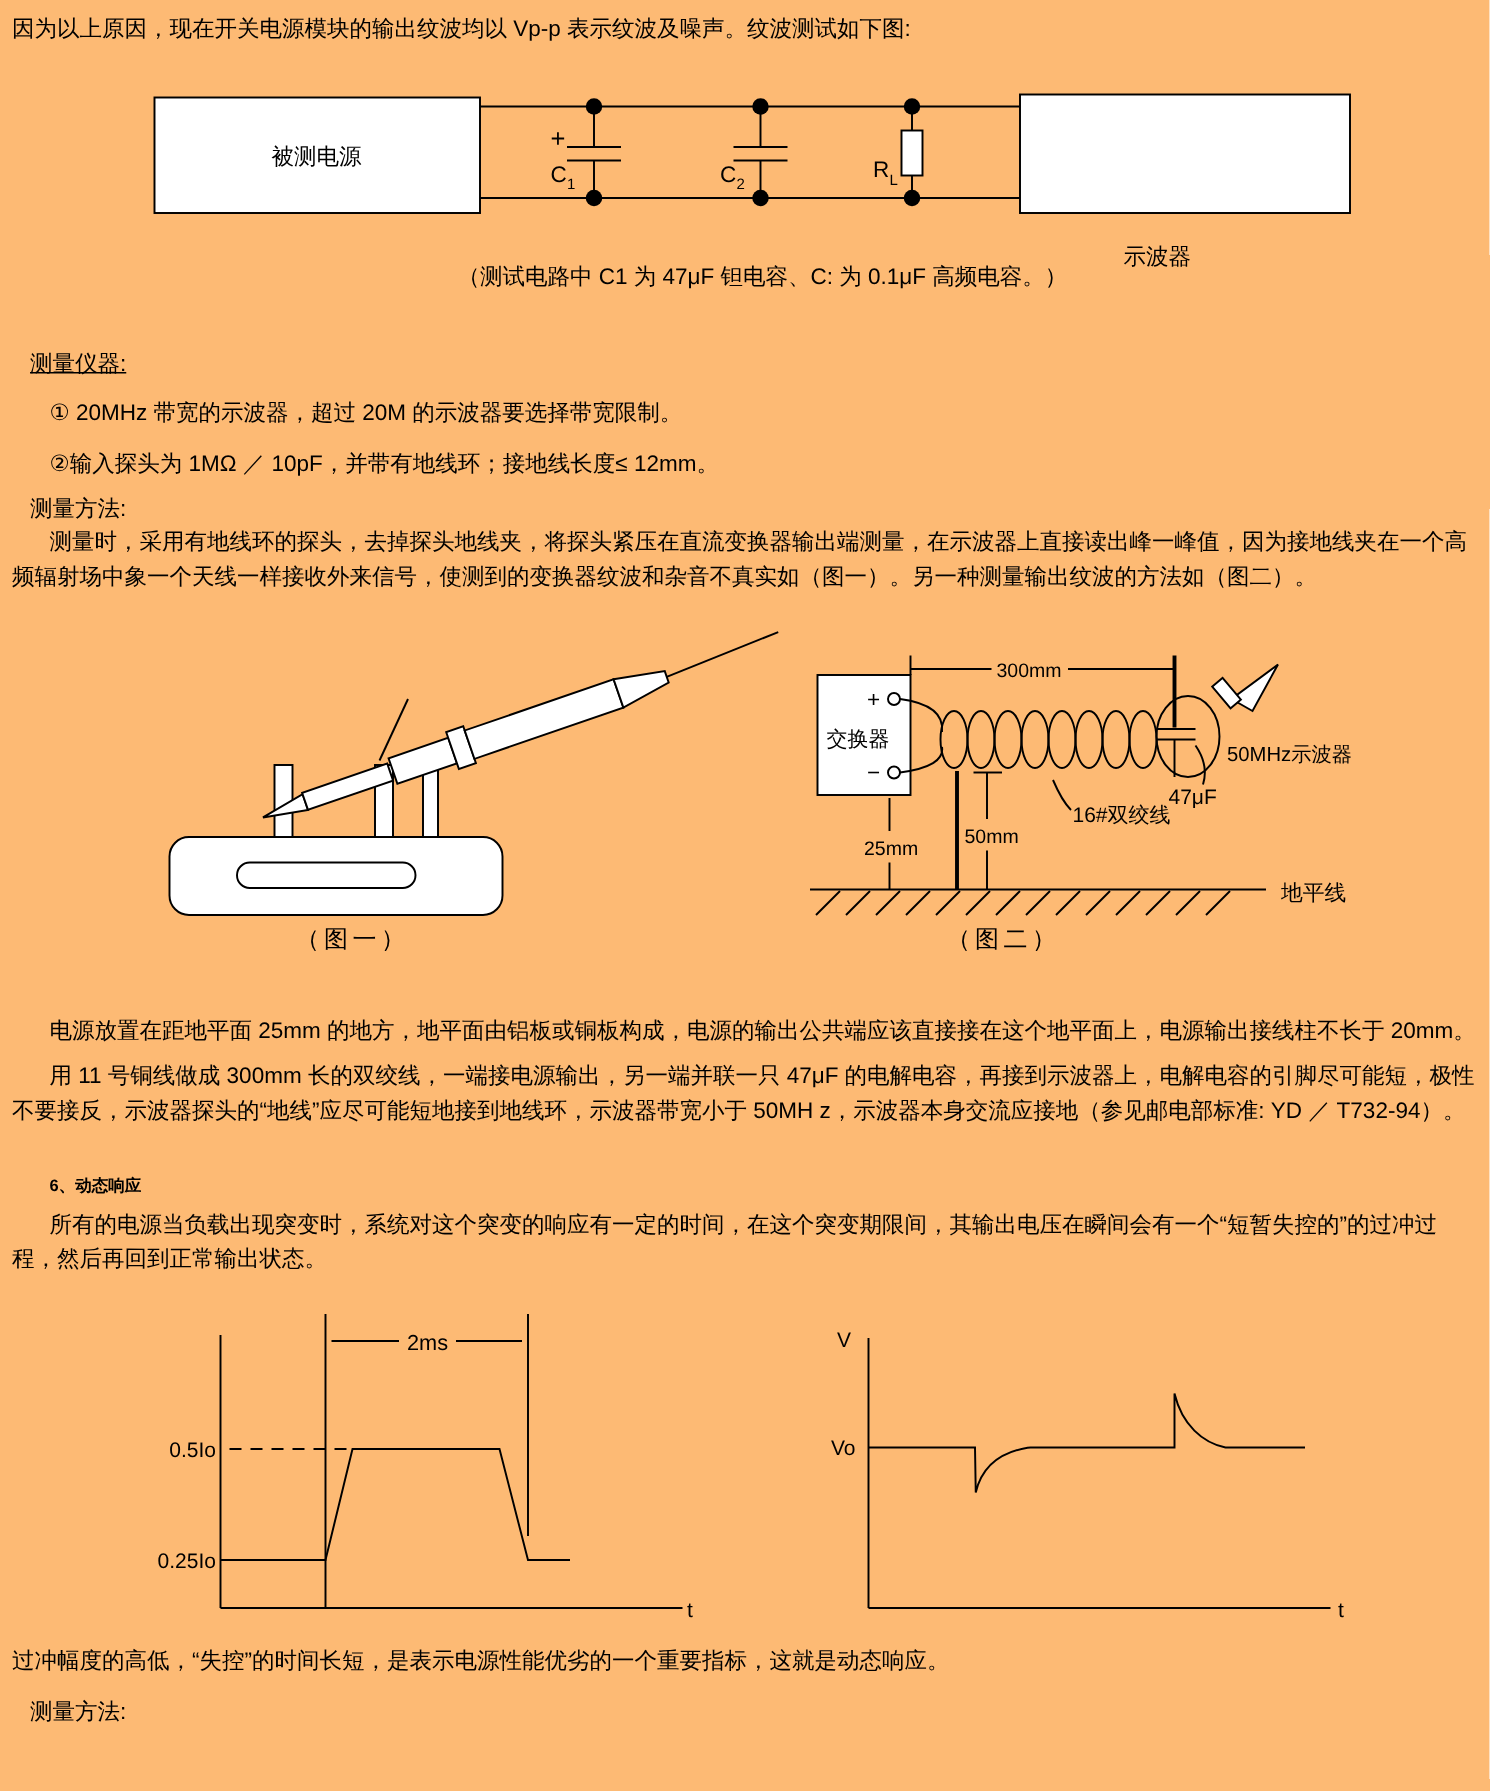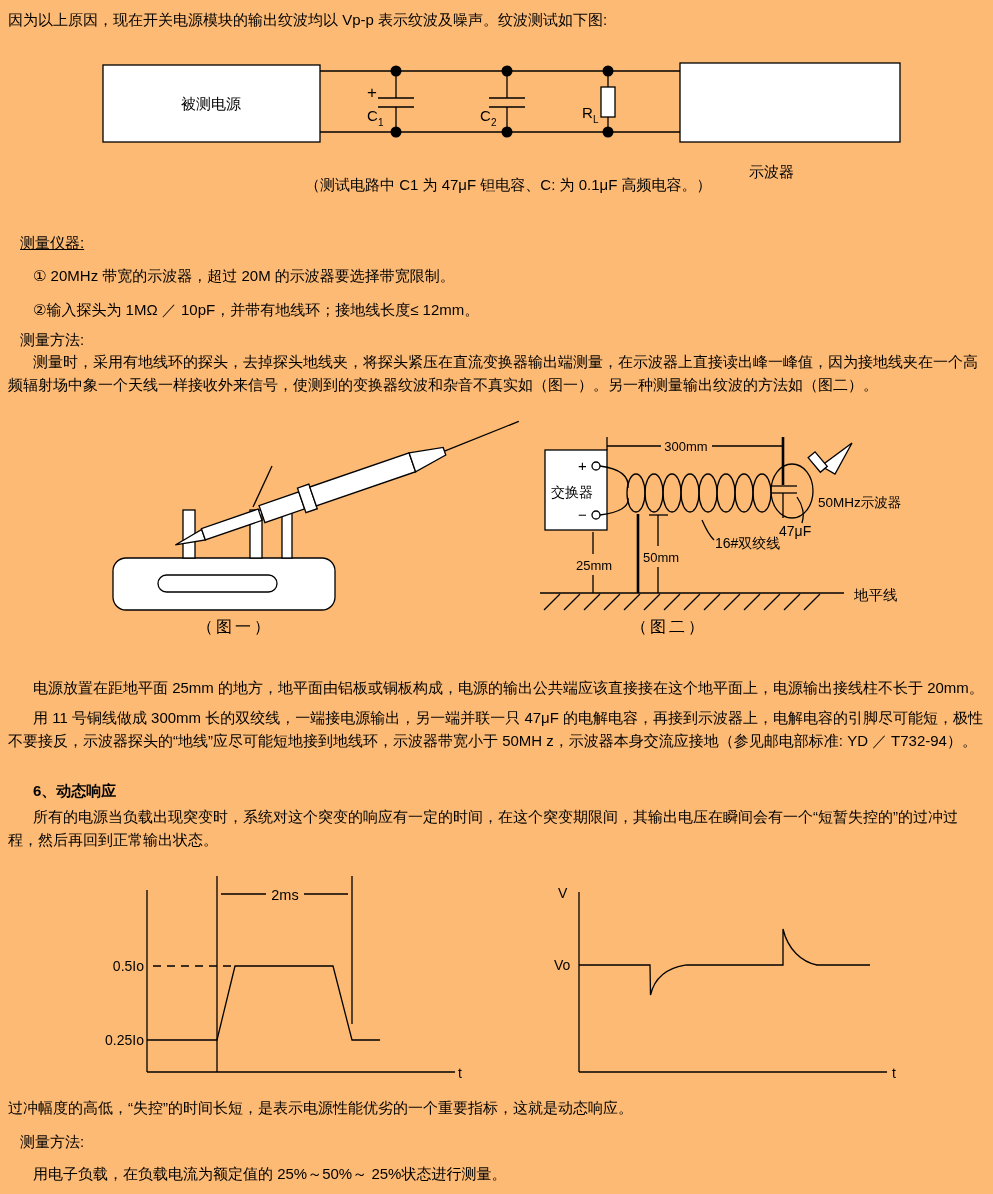--- a/index.html
+++ b/index.html
@@ -4,21 +4,21 @@
 <style>
   * { margin:0; padding:0; box-sizing:border-box; }
   html,body { background:#fff; }
   .page {
     position:relative; width:993px; height:1194px; background:#fdba74;
     font-family:"Liberation Sans","DejaVu Sans",sans-serif; color:#000;
     overflow:hidden;
   }
   .txt { position:absolute; font-size:15px; line-height:20px; white-space:nowrap; }
   .para { position:absolute; font-size:15px; line-height:23px; text-indent:25px; }
-  .bold { font-weight:bold; font-size:15px; }
+  .bold { font-weight:bold; font-size:11px; }
   .caption { font-size:16px; letter-spacing:3px; }
   svg { position:absolute; overflow:visible; }
   svg text { font-family:"Liberation Sans","DejaVu Sans",sans-serif; fill:#000; }
   .ln { stroke:#000; stroke-width:1.3; fill:none; }
   .thick { stroke:#000; stroke-width:2.6; fill:none; }
   .shape { stroke:#000; stroke-width:1.3; fill:#fff; }
   .solid { fill:#000; stroke:none; }
 </style>
 </head>
 <body>
@@ -215,15 +215,14 @@
     <line class="ln" x1="39" y1="210" x2="347" y2="210"></line>
     <text x="352" y="216" font-size="14">t</text>
     <text x="18" y="36" font-size="14">V</text>
     <text x="14" y="108" font-size="14">Vo</text>
 
     <path class="ln" d="M 39 103 H 110 L 110.5 133 C 115 114 128 106 145 103.2 L 147 103 H 243 V 67 C 248 88 262 100 277 103 H 330"></path>
   </svg>
 
   <div class="txt" style="left:8px; top:1098px;">过冲幅度的高低，“失控”的时间长短，是表示电源性能优劣的一个重要指标，这就是动态响应。</div>
   <div class="txt" style="left:20px; top:1132px;">测量方法:</div>
-  <div class="txt" style="left:33px; top:1164px;">用电子负载，在负载电流为额定值的 25%～50%～ 25%状态进行测量。</div>
 
 </div>
 
 </body></html>

